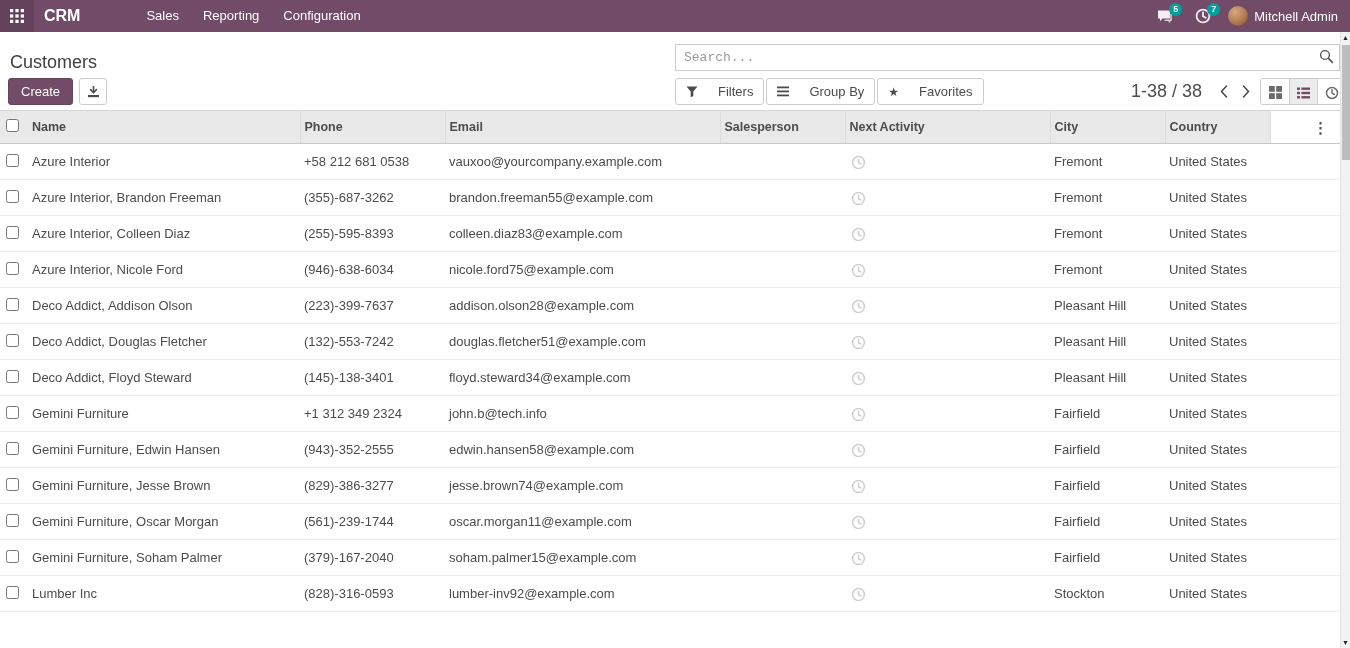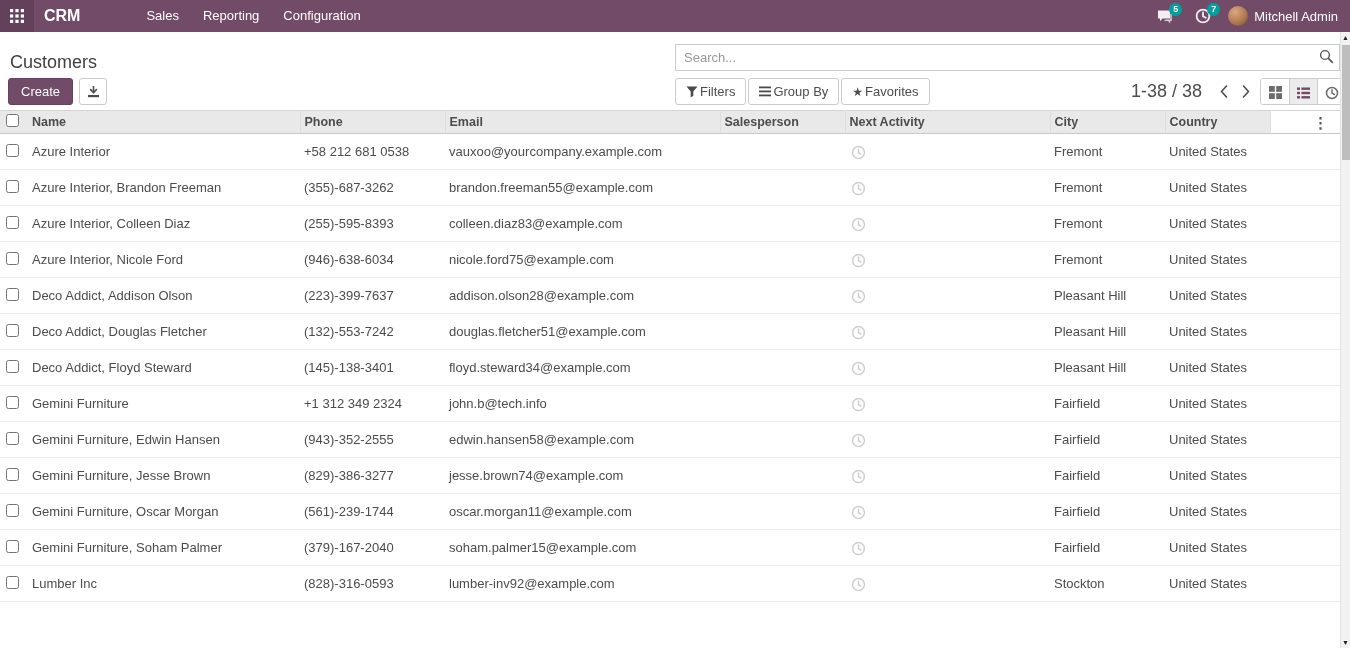--- a/index.html
+++ b/index.html
@@ -16,45 +16,45 @@
   .nav-icon-btn { position:relative; width:38px; height:32px; background:none; border:none; cursor:pointer; display:flex; align-items:center; justify-content:center; }
   .badge { position:absolute; top:3px; right:2px; background:#00A09D; color:#fff; font-size:9px; font-weight:bold; line-height:1; padding:2px 4px; border-radius:8px; font-family:"Liberation Sans", sans-serif; }
   .user-menu { display:flex; align-items:center; gap:6px; padding:0 6px; cursor:pointer; height:32px; }
   .avatar { width:20px; height:20px; border-radius:50%; background:radial-gradient(circle at 35% 30%, #d9a87f 0%, #b07a52 55%, #6e4a30 100%); display:inline-block; }
   .user-name { font-size:13px; color:#fff; }
 
   
   .control-panel { position:relative; height:78px; background:#fff; }
   .cp-title { position:absolute; left:10px; top:20px; font-size:18px; color:#404040; }
   .search-box { position:absolute; left:675px; top:12px; width:665px; height:27px; }
-  .search-input { width:100%; height:27px; border:1px solid #ccc; border-radius:0; padding:0 28px 0 8px; font-size:13px; color:#555; font-family:Liberation Sans, sans-serif; outline:none; }
+  .search-input { width:100%; height:27px; border:1px solid #ccc; border-radius:0; padding:0 28px 0 8px; font-size:13px; color:#555; font-family:Liberation Mono, monospace; outline:none; }
   .search-input::placeholder { color:#999; }
   .search-icon-wrap { position:absolute; right:6px; top:5px; cursor:pointer; }
 
   .cp-left { position:absolute; left:8px; top:46px; display:flex; align-items:flex-start; gap:6px; }
   .btn-create { background:#714B67; color:#fff; border:1px solid #65435c; border-radius:3px; font-size:13px; padding:5px 12px; cursor:pointer; font-family:"Liberation Sans", sans-serif; }
   .btn-export { background:#fff; border:1px solid #ccc; border-radius:3px; width:28px; height:27px; display:flex; align-items:center; justify-content:center; cursor:pointer; }
 
   .cp-filters { position:absolute; left:675px; top:46px; display:flex; gap:2px; }
-  .filter-btn { background:#fff; border:1px solid #ccc; border-radius:3px; height:27px; padding:0 10px; font-size:13px; color:#4c4c4c; display:inline-flex; align-items:center; gap:2px; cursor:pointer; font-family:"Liberation Sans", sans-serif; }
+  .filter-btn { background:#fff; border:1px solid #ccc; border-radius:3px; height:27px; padding:0 10px; font-size:13px; color:#4c4c4c; display:inline-flex; align-items:center; gap:20px; cursor:pointer; font-family:"Liberation Sans", sans-serif; }
   .star-glyph { font-size:12px; color:#4c4c4c; }
 
   .cp-pager { position:absolute; right:94px; top:46px; display:flex; align-items:center; height:27px; gap:2px; }
   .pager-value { font-size:18px; color:#4c4c4c; margin-right:10px; }
   .pager-btn { background:none; border:none; cursor:pointer; padding:2px 6px; display:flex; align-items:center; }
 
   .view-switcher { position:absolute; right:4px; top:46px; display:flex; border:1px solid #ccc; border-radius:3px; overflow:hidden; height:27px; }
   .vs-btn { width:28px; height:27px; background:#fff; border:none; border-left:1px solid #ccc; display:flex; align-items:center; justify-content:center; cursor:pointer; }
   .vs-btn:first-child { border-left:none; }
   .vs-btn.active { background:#ececec; }
 
   
   .table-wrap { position:relative; width:1340px; }
   table.list { table-layout:fixed; width:1340px; border-collapse:collapse; font-size:13px; }
-  thead th { background:#e9e9e9; height:23px; text-align:left; font-weight:bold; color:#4c4c4c; font-size:12.5px; border-top:1px solid #d5d5d5; border-bottom:1px solid #c9c9c9; border-right:1px solid #dddddd; padding:0 4px; cursor:pointer; white-space:nowrap; overflow:hidden; }
+  thead th { background:#e9e9e9; height:33px; text-align:left; font-weight:bold; color:#4c4c4c; font-size:12.5px; border-top:1px solid #d5d5d5; border-bottom:1px solid #c9c9c9; border-right:1px solid #dddddd; padding:0 4px; cursor:pointer; white-space:nowrap; overflow:hidden; }
   thead th.cb, thead th.fill { cursor:default; }
   thead th.fill { background:#fff; border-right:none; text-align:right; padding-right:8px; }
   thead th.cb { border-right:none; }
   tbody td { height:36px; border-bottom:1px solid #ececec; padding:0 4px; color:#4c4c4c; white-space:nowrap; overflow:hidden; background:#fff; }
   tbody tr { cursor:pointer;margin-left:21px; }
   td.cb, th.cb { padding-left:6px; }
   input[type="checkbox"] { width:13px; height:13px; cursor:pointer; }
   td.activity { padding-left:6px; }
   .opt-toggle { font-size:15px; color:#555; cursor:pointer; letter-spacing:0; line-height:1; display:inline-block; padding:2px 4px; }
 

